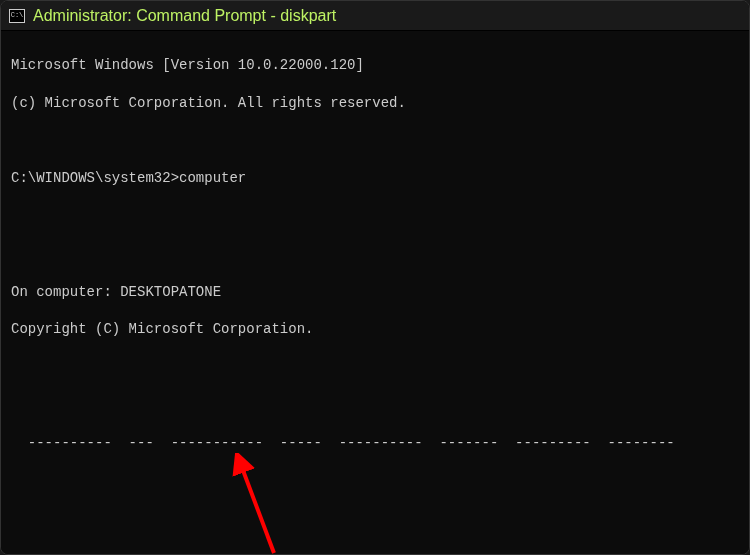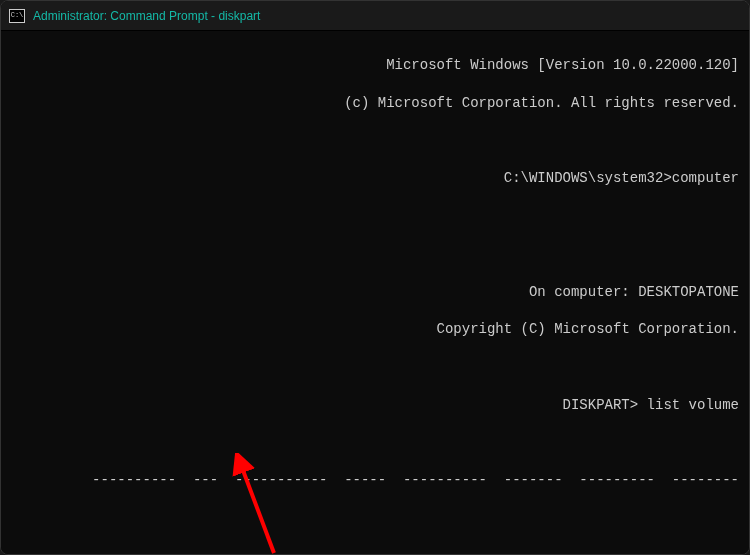--- a/index.html
+++ b/index.html
@@ -42,36 +42,35 @@
       margin-right: 8px;
       position: relative;
       display: flex;
       align-items: center;
       justify-content: center;
       font-size: 7px;
       color: #ccc;
       line-height: 1;
     }
     .titlebar-text {
-      color: #14b8a6;
-      font-size: 12px;
+      color: #bef264;
+      font-size: 16px;
       font-family: 'Segoe UI', sans-serif;
     }
     .terminal-body {
       flex: 1;
       padding: 6px 10px;
       background: #0c0c0c;
       line-height: 1.35;
       white-space: pre;
       overflow: hidden;
       position: relative;
     }
     .line {
       white-space: pre;
-      text-align: right;
     }
     .arrow {
       position: absolute;
       left: 228px;
       top: 422px;
       pointer-events: none;
     }
   </style>
 </head>
 <body>
@@ -84,21 +83,20 @@
   <div class="terminal-body">
 <div class="line">Microsoft Windows [Version 10.0.22000.120]</div>
 <div class="line">(c) Microsoft Corporation. All rights reserved.</div>
 <div class="line"> </div>
 <div class="line"><span>C:\WINDOWS\system32&gt;</span><span>computer</span></div>
 <div class="line"> </div>
 <div class="line"> </div>
 <div class="line">On computer: DESKTOPATONE</div>
 <div class="line">Copyright (C) Microsoft Corporation.</div>
 <div class="line"> </div>
-<div class="line"><span>DISKPART&gt;</span> <span>list volume</span></div>
 <div class="line"> </div>
 <div class="line">  ----------  ---  -----------  -----  ----------  -------  ---------  --------</div>
 
 
 
 
 
 
 
 

